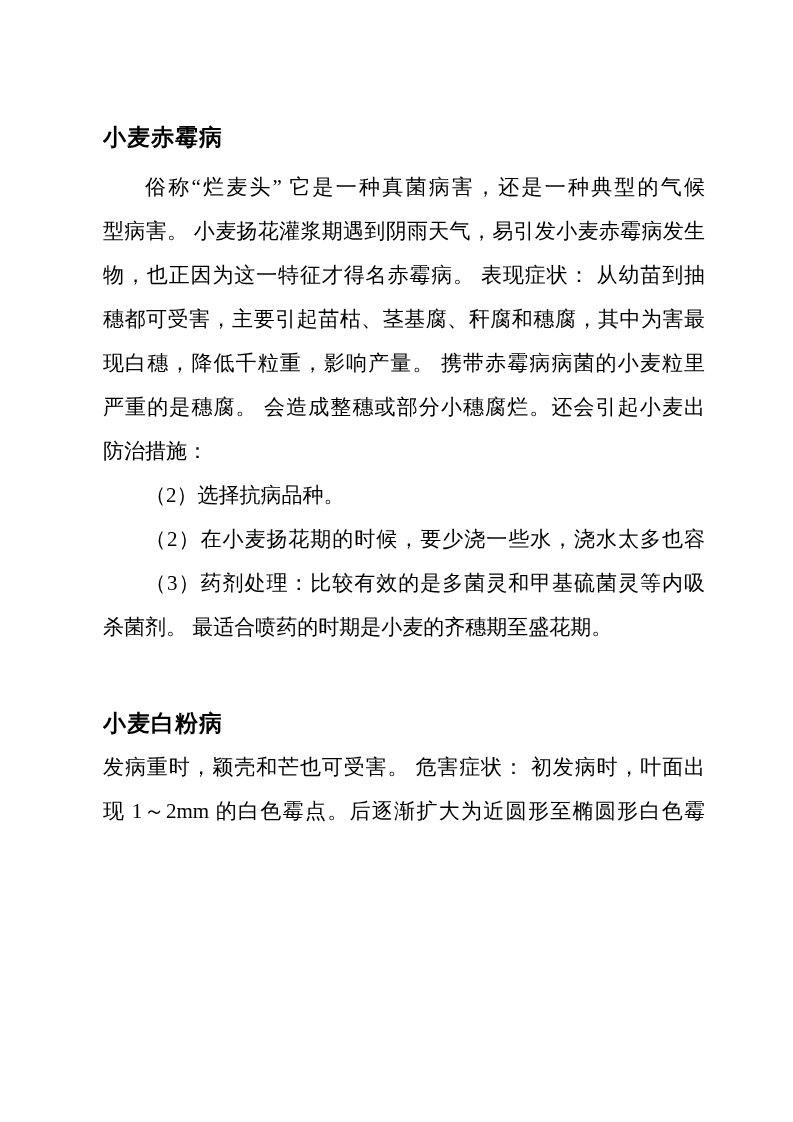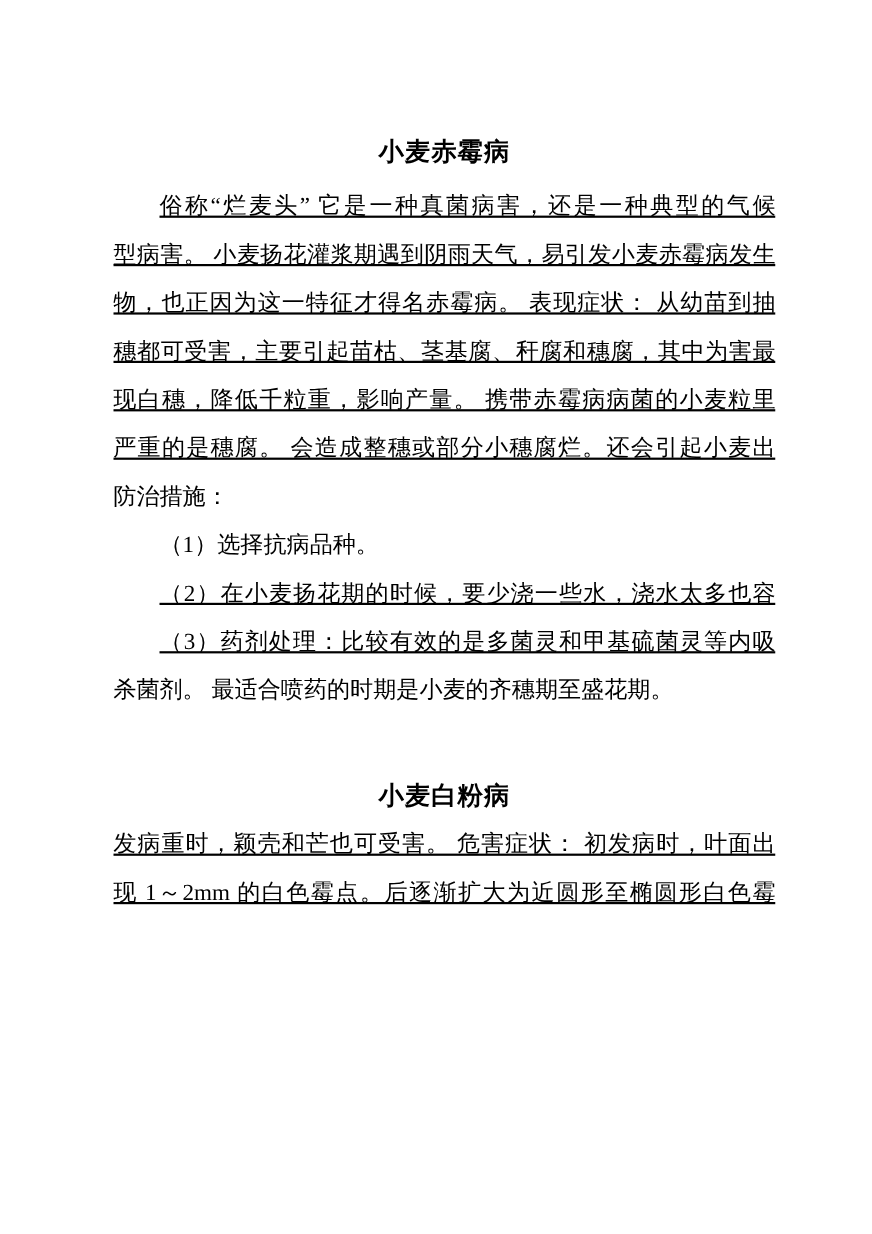--- a/index.html
+++ b/index.html
@@ -16,37 +16,36 @@
     overflow: hidden;
     box-sizing: border-box;
     padding: 115px 88px 0 103px;
   }
   .doc-title {
     font-family: "Liberation Sans", "DejaVu Sans", sans-serif;
     font-weight: 700;
     font-size: 23px;
     line-height: 44px;
     height: 44px;
-    text-align: center;
+    text-align: left;
     letter-spacing: 1px;
     overflow: hidden;
   }
   .line {
     font-family: "Liberation Serif", "DejaVu Serif", serif;
     font-size: 21px;
     line-height: 44px;
     height: 44px;
     overflow: hidden;
     text-align: justify;
     text-align-last: left;
     text-justify: inter-character;
   }
   .line.just {
     text-align-last: justify;
-    text-decoration: underline;
   }
   .line.indent {
     text-indent: 2em;
   }
   .body-start {
     margin-top: 6px;
   }
   .section-gap {
     margin-top: 52px;
   }
@@ -59,21 +58,21 @@
   <div class="doc-title">小麦赤霉病</div>
 
   <div class="body-start">
     <div class="line indent just">俗称“烂麦头” 它是一种真菌病害，还是一种典型的气候</div>
     <div class="line just">型病害。 小麦扬花灌浆期遇到阴雨天气，易引发小麦赤霉病发生</div>
     <div class="line just">物，也正因为这一特征才得名赤霉病。 表现症状： 从幼苗到抽</div>
     <div class="line just">穗都可受害，主要引起苗枯、茎基腐、秆腐和穗腐，其中为害最</div>
     <div class="line just">现白穗，降低千粒重，影响产量。 携带赤霉病病菌的小麦粒里</div>
     <div class="line just">严重的是穗腐。 会造成整穗或部分小穗腐烂。还会引起小麦出</div>
     <div class="line">防治措施：</div>
-    <div class="line indent">（1）选择抗病品种。</div>
+    <div class="line indent">（2）选择抗病品种。</div>
     <div class="line indent just">（2）在小麦扬花期的时候，要少浇一些水，浇水太多也容</div>
     <div class="line indent just">（3）药剂处理：比较有效的是多菌灵和甲基硫菌灵等内吸</div>
     <div class="line">杀菌剂。 最适合喷药的时期是小麦的齐穗期至盛花期。</div>
   </div>
 
   <div class="doc-title section-gap">小麦白粉病</div>
 
   <div>
     <div class="line just">发病重时，颖壳和芒也可受害。 危害症状： 初发病时，叶面出</div>
     <div class="line just">现 1～2mm 的白色霉点。后逐渐扩大为近圆形至椭圆形白色霉斑，</div>

